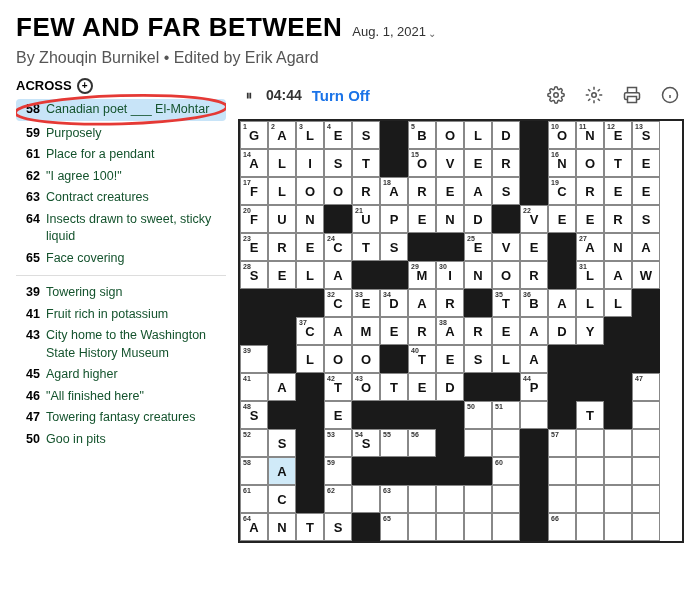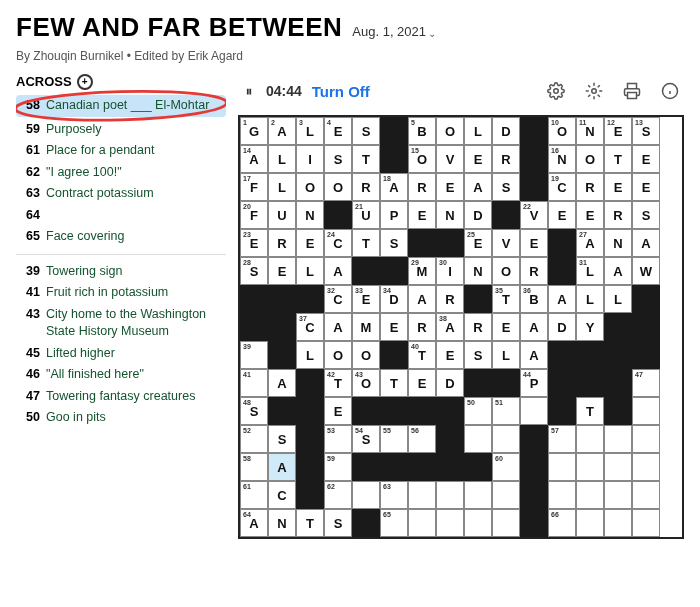--- a/index.html
+++ b/index.html
@@ -31,21 +31,21 @@
       color: #333;
       display: flex;
       align-items: flex-end;
       gap: 2px;
     }
     .puzzle-date .chevron {
       font-size: 10px;
       color: #666;
     }
     .byline {
-      font-size: 12px;
+      font-size: 16px;
       color: #555;
     }
     .main-content {
       display: flex;
       gap: 12px;
       margin-top: 4px;
     }
     
     .clues-panel {
       width: 210px;
@@ -230,24 +230,25 @@
       <div class="clue-item">
         <span class="clue-num">61</span>
         <span class="clue-text">Place for a pendant</span>
       </div>
       <div class="clue-item">
         <span class="clue-num">62</span>
         <span class="clue-text">"I agree 100!"</span>
       </div>
       <div class="clue-item">
         <span class="clue-num">63</span>
-        <span class="clue-text">Contract potassium</span>
+        <span class="clue-text">Contract creatures</span>
       </div>
       <div class="clue-item">
         <span class="clue-num">64</span>
+        <span class="clue-text">Insects drawn to sweet, sticky liquid</span>
       </div>
       <div class="clue-item">
         <span class="clue-num">65</span>
         <span class="clue-text">Face covering</span>
       </div>
 
       <hr class="divider-line">
 
 
       <div class="clue-item">
@@ -257,21 +258,21 @@
       <div class="clue-item">
         <span class="clue-num">41</span>
         <span class="clue-text">Fruit rich in potassium</span>
       </div>
       <div class="clue-item">
         <span class="clue-num">43</span>
         <span class="clue-text">City home to the Washington State History Museum</span>
       </div>
       <div class="clue-item">
         <span class="clue-num">45</span>
-        <span class="clue-text">Lifted higher</span>
+        <span class="clue-text">Agard higher</span>
       </div>
       <div class="clue-item">
         <span class="clue-num">46</span>
         <span class="clue-text">"All finished here"</span>
       </div>
       <div class="clue-item">
         <span class="clue-num">47</span>
         <span class="clue-text">Towering fantasy creatures</span>
       </div>
       <div class="clue-item">

